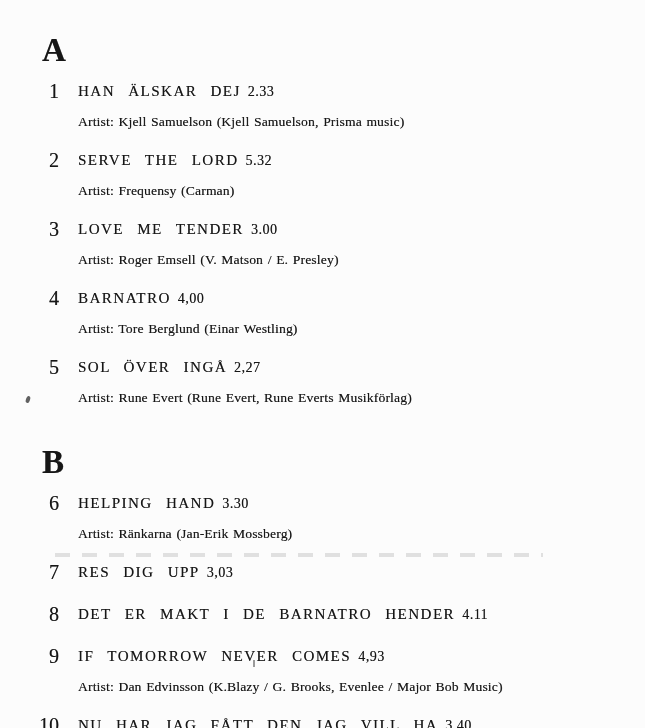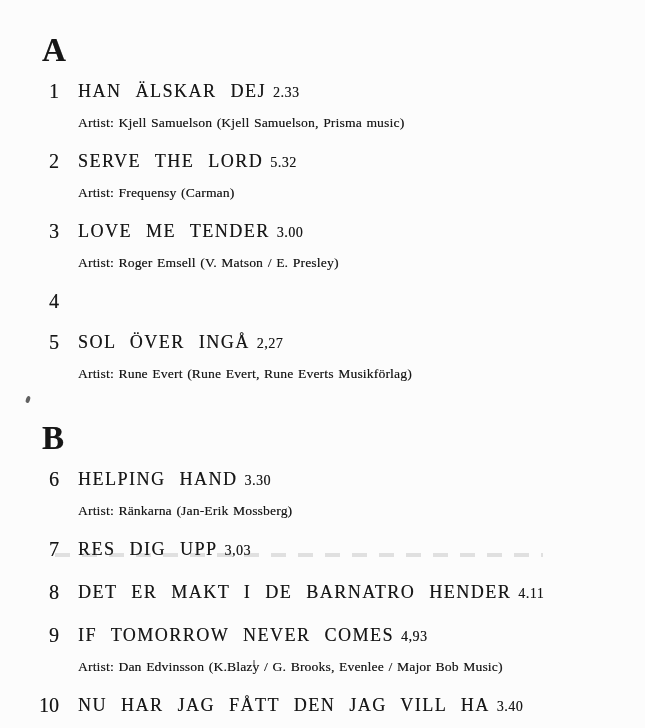--- a/index.html
+++ b/index.html
@@ -35,21 +35,21 @@
   .num {
     flex: none;
     width: 46px;
     padding-right: 19px;
     text-align: right;
     font-size: 20px;
     line-height: 22px;
   }
   .title-row { line-height: 22px; }
   .title {
-    font-size: 18px;
+    font-size: 15px;
     letter-spacing: 1.5px;
     word-spacing: 8px;
   }
   .time {
     font-size: 14px;
     letter-spacing: 0.5px;
     margin-left: 7px;
   }
   .artist {
     font-size: 13.5px;
@@ -117,20 +117,26 @@
     <div class="body">
       <div class="title-row">
         <span class="title">LOVE ME TENDER</span><span class="time">3.00</span>
       </div>
       <div class="artist">Artist: Roger Emsell (V. Matson / E. Presley)</div>
     </div>
   </div>
 
   <div class="track">
     <span class="num">4</span>
+    <div class="body">
+      <div class="title-row">
+        <span class="title">BARNATRO</span><span class="time">4,00</span>
+      </div>
+      <div class="artist">Artist: Tore Berglund (Einar Westling)</div>
+    </div>
   </div>
 
   <div class="track">
     <span class="num">5</span>
     <div class="body">
       <div class="title-row">
         <span class="title">SOL ÖVER INGÅ</span><span class="time">2,27</span>
       </div>
       <div class="artist">Artist: Rune Evert (Rune Evert, Rune Everts Musikförlag)</div>
     </div>

